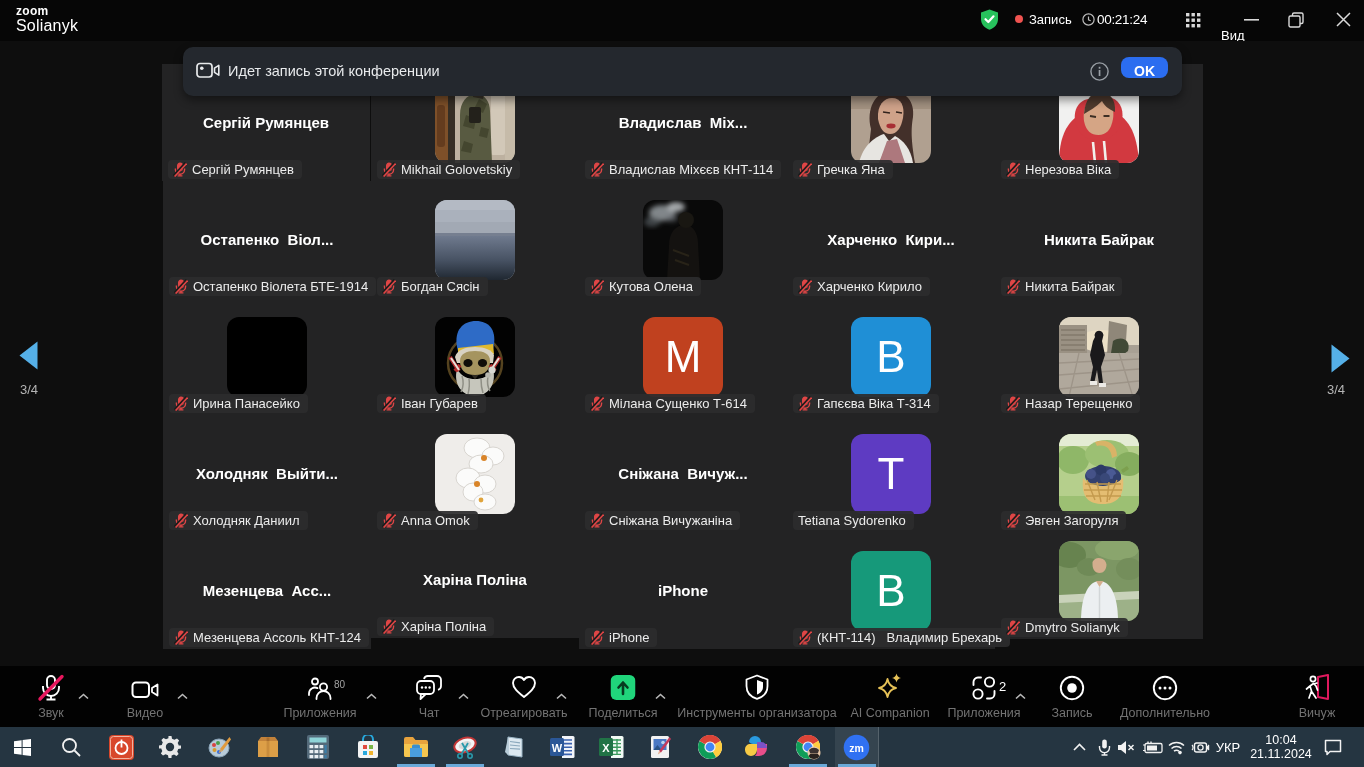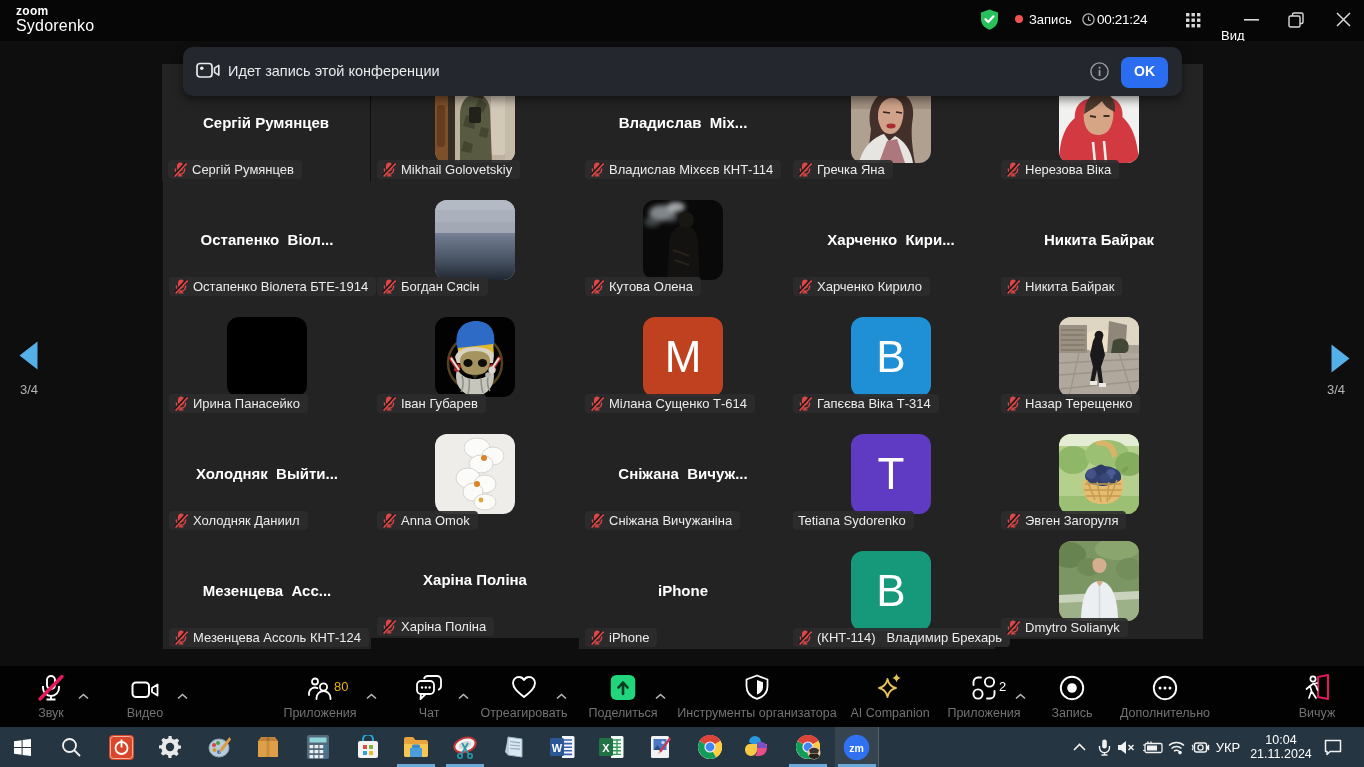--- a/index.html
+++ b/index.html
@@ -19,21 +19,21 @@
 .tile { position:absolute; width:208px; height:117px; background:#232324; }
 .cname { position:absolute; left:0; right:0; top:0; bottom:0; display:flex; align-items:center; justify-content:center; color:#fff; font-size:15px; font-weight:bold; white-space:pre; }
 .avatar { position:absolute; left:50%; top:50%; transform:translate(-50%,-50%); width:80px; height:80px; border-radius:12px; overflow:hidden; }
 .letter { display:flex; align-items:center; justify-content:center; color:#fff; font-size:44px; width:80px; height:80px; }
 .nlabel { position:absolute; z-index:2; left:6px; bottom:2px; height:19px; background:rgba(44,44,45,.93); border-radius:4px; display:flex; align-items:center; padding:0 8px 0 5px; font-size:13px; color:#ececec; white-space:pre; }
 .nlabel svg { margin-right:5px; flex:none; }
 
 
 #notif { position:absolute; left:183px; top:6px; width:999px; height:49px; background:#24282e; border-radius:10px; box-shadow:0 4px 10px rgba(0,0,0,.45); z-index:40; color:#e8eaec; }
 #notif .txt { position:absolute; left:45px; top:16px; font-size:14.5px; }
-#okbtn { position:absolute; left:938px; top:10px; width:47px; height:31px; background:#2b6df0; border-radius:8px; color:#fff; font-size:14px; font-weight:bold; text-align:center; line-height:29px; }
+#okbtn { position:absolute; left:938px; top:10px; width:47px; height:21px; background:#2b6df0; border-radius:8px; color:#fff; font-size:14px; font-weight:bold; text-align:center; line-height:29px; }
 
 .pgarrow { position:absolute; z-index:30; }
 .pgnum { position:absolute; color:#b5b5b5; font-size:13px; z-index:30; }
 
 
 #toolbar { position:absolute; left:0; top:666px; width:1364px; height:61px; background:#020202; }
 .titem { position:absolute; top:0; transform:translateX(-50%); text-align:center; }
 .titem .lab { position:absolute; top:40px; left:50%; transform:translateX(-50%); color:#737373; font-size:12.5px; white-space:nowrap; }
 .caret { position:absolute; top:20px; }
 
@@ -42,21 +42,21 @@
 .tk { position:absolute; top:0; width:44px; height:40px; display:flex; align-items:center; justify-content:center; }
 .tk-under { position:absolute; bottom:0; height:3px; background:#6aa9d8; }
 .tray { position:absolute; top:0; height:40px; display:flex; align-items:center; justify-content:center; color:#fff; }
 </style>
 </head>
 <body>
 <div id="app">
   <div id="titlebar">
     <div id="logo">
         <div class="z">zoom</div>
-        <div class="w">Sydorenko</div>
+        <div class="w">Solianyk</div>
       </div>
     <svg style="position:absolute;left:980px;top:9px" width="19" height="21" viewBox="0 0 19 21">
         <path d="M9.5 0.5 L18 3.5 V10 C18 15.5 14.5 19 9.5 20.7 C4.5 19 1 15.5 1 10 V3.5 Z" fill="#27c15c"></path>
         <path d="M5.5 10.2 L8.3 13 L13.5 7.3" stroke="#fff" stroke-width="2.2" fill="none" stroke-linecap="round" stroke-linejoin="round"></path>
       </svg>
     <div style="position:absolute;left:1015px;top:15px;width:8px;height:8px;border-radius:50%;background:#ef5350"></div>
     <div class="tb-txt" style="left:1029px;">Запись</div>
     <svg style="position:absolute;left:1082px;top:13px" width="13" height="13" viewBox="0 0 13 13">
         <circle cx="6.5" cy="6.5" r="5.6" stroke="#bdbdbd" stroke-width="1.2" fill="none"></circle>
         <path d="M6.5 3.4 V6.8 L8.7 7.8" stroke="#bdbdbd" stroke-width="1.2" fill="none"></path>
@@ -555,21 +555,21 @@
         </svg></div>
     <div class="titem" style="left:320px"><svg width="26" height="26" viewBox="0 0 26 26" style="margin-top:10px">
           <circle cx="8" cy="5.5" r="3" stroke="#fff" stroke-width="1.8" fill="none"></circle>
           <path d="M2 19 v-1.5 a6 6 0 0 1 8.5 -5.4" stroke="#fff" stroke-width="1.8" fill="none" stroke-linecap="round"></path>
           <circle cx="16.5" cy="11" r="3.6" stroke="#fff" stroke-width="1.8" fill="none"></circle>
           <path d="M9.5 23 v-1 a7 7 0 0 1 14 0 v1" stroke="#fff" stroke-width="1.8" fill="none" stroke-linecap="round"></path>
         </svg><div class="lab">Приложения</div></div>
       <div class="caret" style="left:366px"><svg width="11" height="7" viewBox="0 0 11 7">
           <path d="M1 5.5 L5.5 1.5 L10 5.5" stroke="#b9b9b9" stroke-width="1.6" fill="none"></path>
         </svg></div>
-      <div style="position:absolute;left:334px;top:13px;color:#eab308;font-size:13px">80</div>
+      <div style="position:absolute;left:334px;top:13px;color:#a3a3a3;font-size:10px">80</div>
     <div class="titem" style="left:429px"><svg width="28" height="28" viewBox="0 0 28 28" style="margin-top:8px">
           <path d="M9 5 a4 4 0 0 1 4 -3 h9 a4 4 0 0 1 4 4 v6 a4 4 0 0 1 -3 3.8" stroke="#fff" stroke-width="1.8" fill="none"></path>
           <rect x="2" y="7" width="17" height="13" rx="4" stroke="#fff" stroke-width="1.8" fill="none"></rect>
           <path d="M6 19.5 L5.5 25 L11 19.8" stroke="#fff" stroke-width="1.8" fill="none" stroke-linejoin="round"></path>
           <circle cx="7" cy="13.5" r="1.2" fill="#fff"></circle>
           <circle cx="10.8" cy="13.5" r="1.2" fill="#fff"></circle>
           <circle cx="14.6" cy="13.5" r="1.2" fill="#fff"></circle>
         </svg><div class="lab">Чат</div></div>
       <div class="caret" style="left:458px"><svg width="11" height="7" viewBox="0 0 11 7">
           <path d="M1 5.5 L5.5 1.5 L10 5.5" stroke="#b9b9b9" stroke-width="1.6" fill="none"></path>

